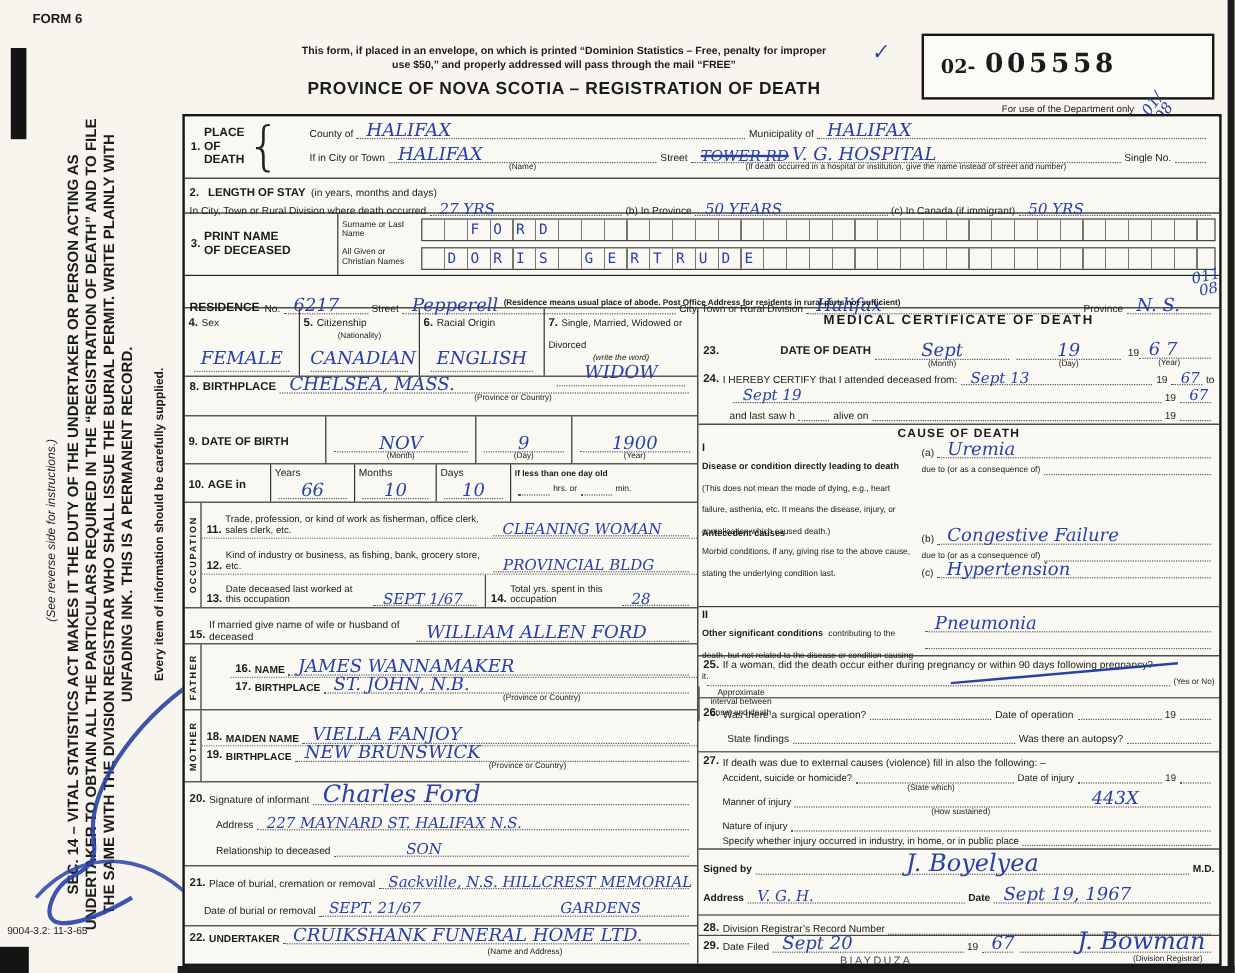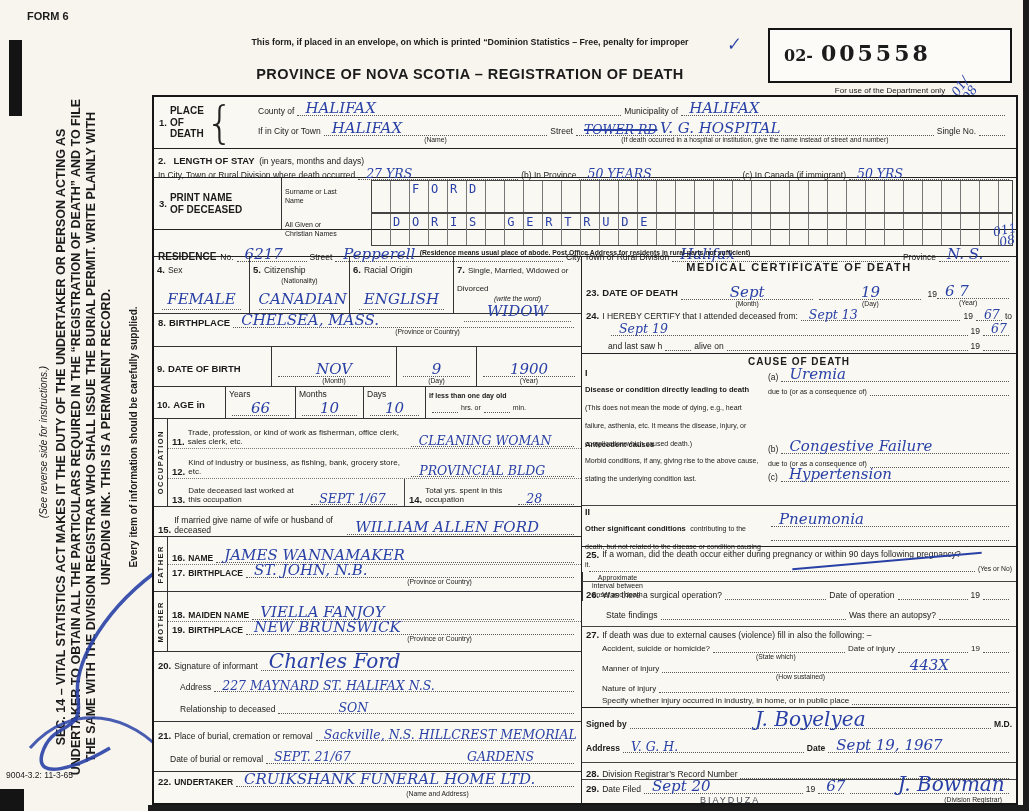--- a/index.html
+++ b/index.html
@@ -70,22 +70,22 @@
 
   
   .s2 { height:29px; padding:1px 4px; }
 
   
   .s3 { height:52px; display:flex; }
   .s3-label { width:128px; border-right:1px solid #333; display:flex; align-items:center; padding-left:5px; }
   .s3-rows { flex:1; display:flex; flex-direction:column; justify-content:space-around; padding:2px 3px; }
   .gridrow { display:flex; align-items:center; }
   .gridlabel { width:66px; font-size:7px; line-height:1.15; padding-right:3px; }
-  .cellgrid { flex:1; height:33px; border:1px solid #444; position:relative;
-              background-image:repeating-linear-gradient(90deg, transparent 0, transparent 18px, #777 18px, #777 19px);margin-left:20px; }
+  .cellgrid { flex:1; height:19px; border:1px solid #444; position:relative;
+              background-image:repeating-linear-gradient(90deg, transparent 0, transparent 18px, #777 18px, #777 19px); }
   .cellgrid .hw { position:absolute; top:2px; font-family:"DejaVu Sans Mono", monospace; font-style:normal;
                   font-size:12px; letter-spacing:11.8px; color:#2941a6; }
 
   
   .resid { height:27px; position:relative; padding:1px 4px; }
   .resid-note { position:absolute; left:0; right:0; bottom:0; text-align:center; font-size:6.8px; font-weight:bold; }
   .margin-code { position:absolute; right:-2px; top:-6px; transform:rotate(-12deg); text-align:center; line-height:.9; }
 
   
   .cols { flex:1; display:flex; }
@@ -136,20 +136,21 @@
   <div class="rot side-sec14">SEC. 14 – VITAL STATISTICS ACT MAKES IT THE DUTY OF THE UNDERTAKER OR PERSON ACTING AS UNDERTAKER TO OBTAIN ALL THE PARTICULARS REQUIRED IN THE “REGISTRATION OF DEATH” AND TO FILE THE SAME WITH THE DIVISION REGISTRAR WHO SHALL ISSUE THE BURIAL PERMIT. WRITE PLAINLY WITH UNFADING INK. THIS IS A PERMANENT RECORD.</div>
   <div class="rot side-supply">Every item of information should be carefully supplied.</div>
 
   <svg class="scribble" width="170" height="235" viewBox="0 0 170 235">
     <path d="M150,14 C95,52 58,108 64,148 C69,183 38,168 28,202 C21,229 62,216 96,196" fill="none" stroke="#2941a6" stroke-width="3.5" opacity="0.9"></path>
     <path d="M16,196 C58,148 118,162 152,204" fill="none" stroke="#2941a6" stroke-width="3" opacity="0.85"></path>
   </svg>
 
   <div class="mail-note">
     <div>This form, if placed in an envelope, on which is printed “Dominion Statistics – Free, penalty for improper</div>
+    <div>use $50,” and properly addressed will pass through the mail “FREE”</div>
   </div>
   <div class="checkmark hw">✓</div>
   <div class="title">PROVINCE OF NOVA SCOTIA – REGISTRATION OF DEATH</div>
   <div class="stamp-box">
     <span class="stamp-prefix">02-</span>
     <span class="stamp-number">005558</span>
   </div>
   <div class="dept-note">For use of the Department only</div>
   <div class="dept-code hw">
     <div>01/</div>
@@ -406,21 +407,21 @@
         </div>
 
         <div class="lrow frow" style="height:30px;">
           <span class="num">15.</span>
           <span class="lbl" style="white-space:normal; max-width:170px; line-height:1.2;">If married give name of wife or husband of deceased</span>
           <span class="leader">
               <i class="hw big">WILLIAM ALLEN FORD</i>
             </span>
         </div>
 
-        <div class="lrow" style="height:55px; display:flex;">
+        <div class="lrow" style="height:55px; display:flex;gap:24px;">
           <div class="vlab">
               <span>FATHER</span>
             </div>
           <div style="flex:1; display:flex; flex-direction:column;">
             <div class="frow" style="flex:1; border-bottom:1px dotted #777;">
               <span class="num">16.</span>
               <span class="lbl bold">NAME</span>
               <span class="leader">
                   <i class="hw big">JAMES WANNAMAKER</i>
                 </span>
@@ -514,21 +515,21 @@
         </div>
       </div>
 
       <div class="colR">
 
         <div class="med-title" style="height:20px;">MEDICAL CERTIFICATE OF DEATH</div>
 
         <div style="height:30px; display:flex; padding:0 4px;">
           <div style="display:flex; align-items:center;">
             <span class="num">23.</span>
-            <span class="bold" style="font-size:9.5px;">DATE OF DEATH</span>
+            <span class="bold" style="font-size:9.5px;margin-left:48px;">DATE OF DEATH</span>
           </div>
           <div class="ldrcol" style="flex:1.3;">
             <span class="leader c" style="margin-top:10px;">
                 <i class="hw big">Sept</i>
               </span>
             <span class="sub">(Month)</span>
           </div>
           <div class="ldrcol">
             <span class="leader c" style="margin-top:10px;">
                 <i class="hw big">19</i>

